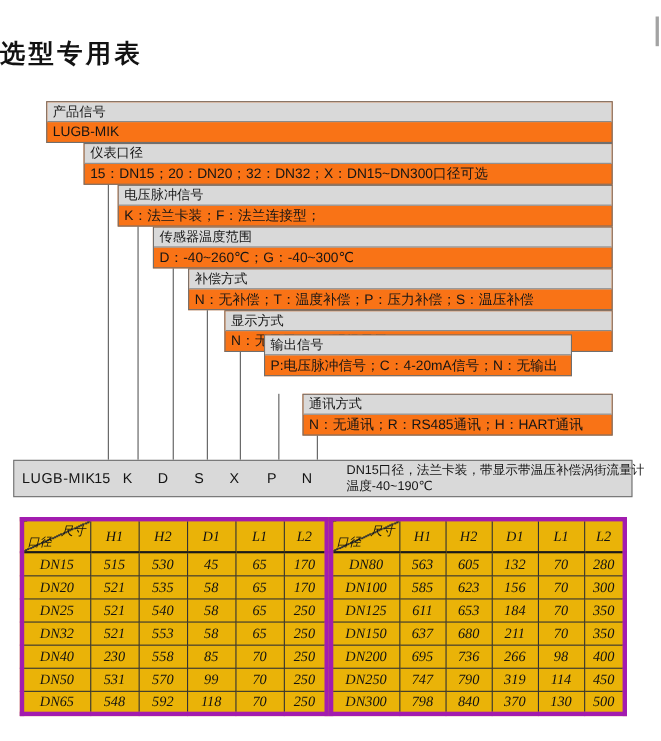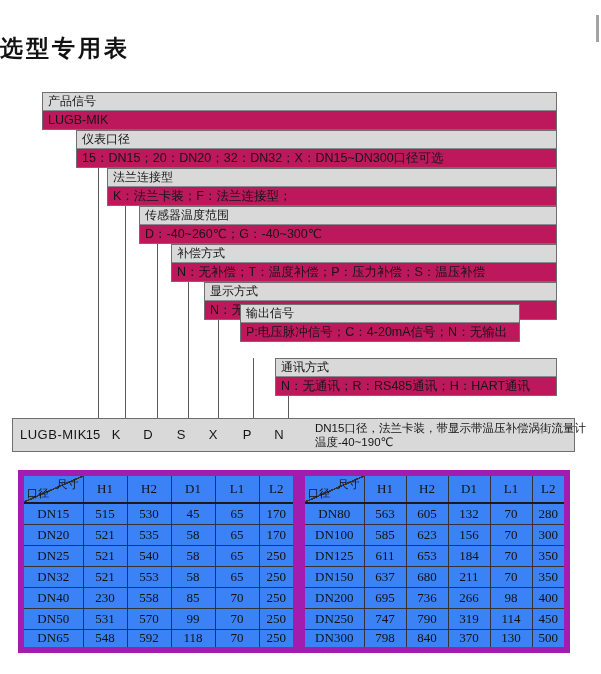--- a/index.html
+++ b/index.html
@@ -5,39 +5,39 @@
   html,body { margin:0; padding:0; background:#ffffff; }
   body { width:601px; height:674px; font-family:"Liberation Sans","DejaVu Sans",sans-serif; }
   .page { position:relative; width:601px; height:674px; background:#ffffff; overflow:hidden; }
 
   .title { position:absolute; top:33px; left:0; width:582px; margin:0; text-align:left;
            font-size:23px; font-weight:bold; letter-spacing:3px; color:#121212; }
 
   .edge-mark { position:absolute; left:596px; top:15px; width:3px; height:27px; background:#a3a3a3; }
 
   
-  .dbox { position:absolute; border:1px solid #6f6f6f; background:#be185d; box-sizing:border-box; height:38px; }
+  .dbox { position:absolute; border:1px solid #6f6f6f; background:#f97316; box-sizing:border-box; height:38px; }
   .dh { height:17px; line-height:17px; background:#d9d9d9; border-bottom:1px solid #8a8a8a;
         font-size:12px; padding-left:5px; color:#151515; white-space:nowrap; overflow:hidden; }
   .dv { height:18px; line-height:18px; font-size:12.5px; padding-left:5px; color:#151515;
         white-space:nowrap; overflow:hidden; }
 
   .conn { position:absolute; width:1px; background:#5a5a5a; }
 
   
   .code-row { position:absolute; left:12px; top:418px; width:561px; height:32px;
               background:#d9d9d9; border:1px solid #6f6f6f; font-size:13px; color:#151515; }
   .model { position:absolute; left:7px; top:0; line-height:32px; letter-spacing:0.5px; }
   .code  { position:absolute; top:0; line-height:32px; width:24px; text-align:center; }
   .desc  { position:absolute; left:302px; top:2px; font-size:11.5px; line-height:14px; white-space:nowrap; }
 
   
   .dim-table { position:absolute; top:470px; border-collapse:collapse; table-layout:fixed;
-               background:#3b82f6; font-family:"Liberation Serif","DejaVu Serif",serif;
-               font-size:13px; color:#111; border:6px solid #a21caf; }
+               background:#eab308; font-family:"Liberation Serif","DejaVu Serif",serif;
+               font-size:13px; color:#111; border:4px solid #a21caf;font-style:italic; }
   .dim-table th, .dim-table td { border:1px solid #333333; text-align:center; padding:0;
                overflow:hidden; white-space:nowrap; }
   .dim-table thead tr { height:30px; }
   .dim-table thead th { border-bottom:2px solid #1a1a1a; font-weight:normal; }
   .dim-table tbody tr { height:21px;margin-left:16px; }
 
   .corner { position:relative;
     background:linear-gradient(to bottom right,
       transparent calc(50% - 0.8px), #333 calc(50% - 0.8px),
       #333 calc(50% + 0.8px), transparent calc(50% + 0.8px)); }
@@ -54,21 +54,21 @@
 
   <div class="dbox" style="left:42px;top:92px;width:515px">
     <div class="dh">产品信号</div>
     <div class="dv">LUGB-MIK</div>
   </div>
   <div class="dbox" style="left:76px;top:130px;width:481px">
     <div class="dh">仪表口径</div>
     <div class="dv">15：DN15；20：DN20；32：DN32；X：DN15~DN300口径可选</div>
   </div>
   <div class="dbox" style="left:107px;top:168px;width:450px">
-    <div class="dh">法兰连接型</div>
+    <div class="dh">电压脉冲信号</div>
     <div class="dv">K：法兰卡装；F：法兰连接型；</div>
   </div>
   <div class="dbox" style="left:139px;top:206px;width:418px">
     <div class="dh">传感器温度范围</div>
     <div class="dv">D：-40~260℃；G：-40~300℃</div>
   </div>
   <div class="dbox" style="left:171px;top:244px;width:386px">
     <div class="dh">补偿方式</div>
     <div class="dv">N：无补偿；T：温度补偿；P：压力补偿；S：温压补偿</div>
   </div>

